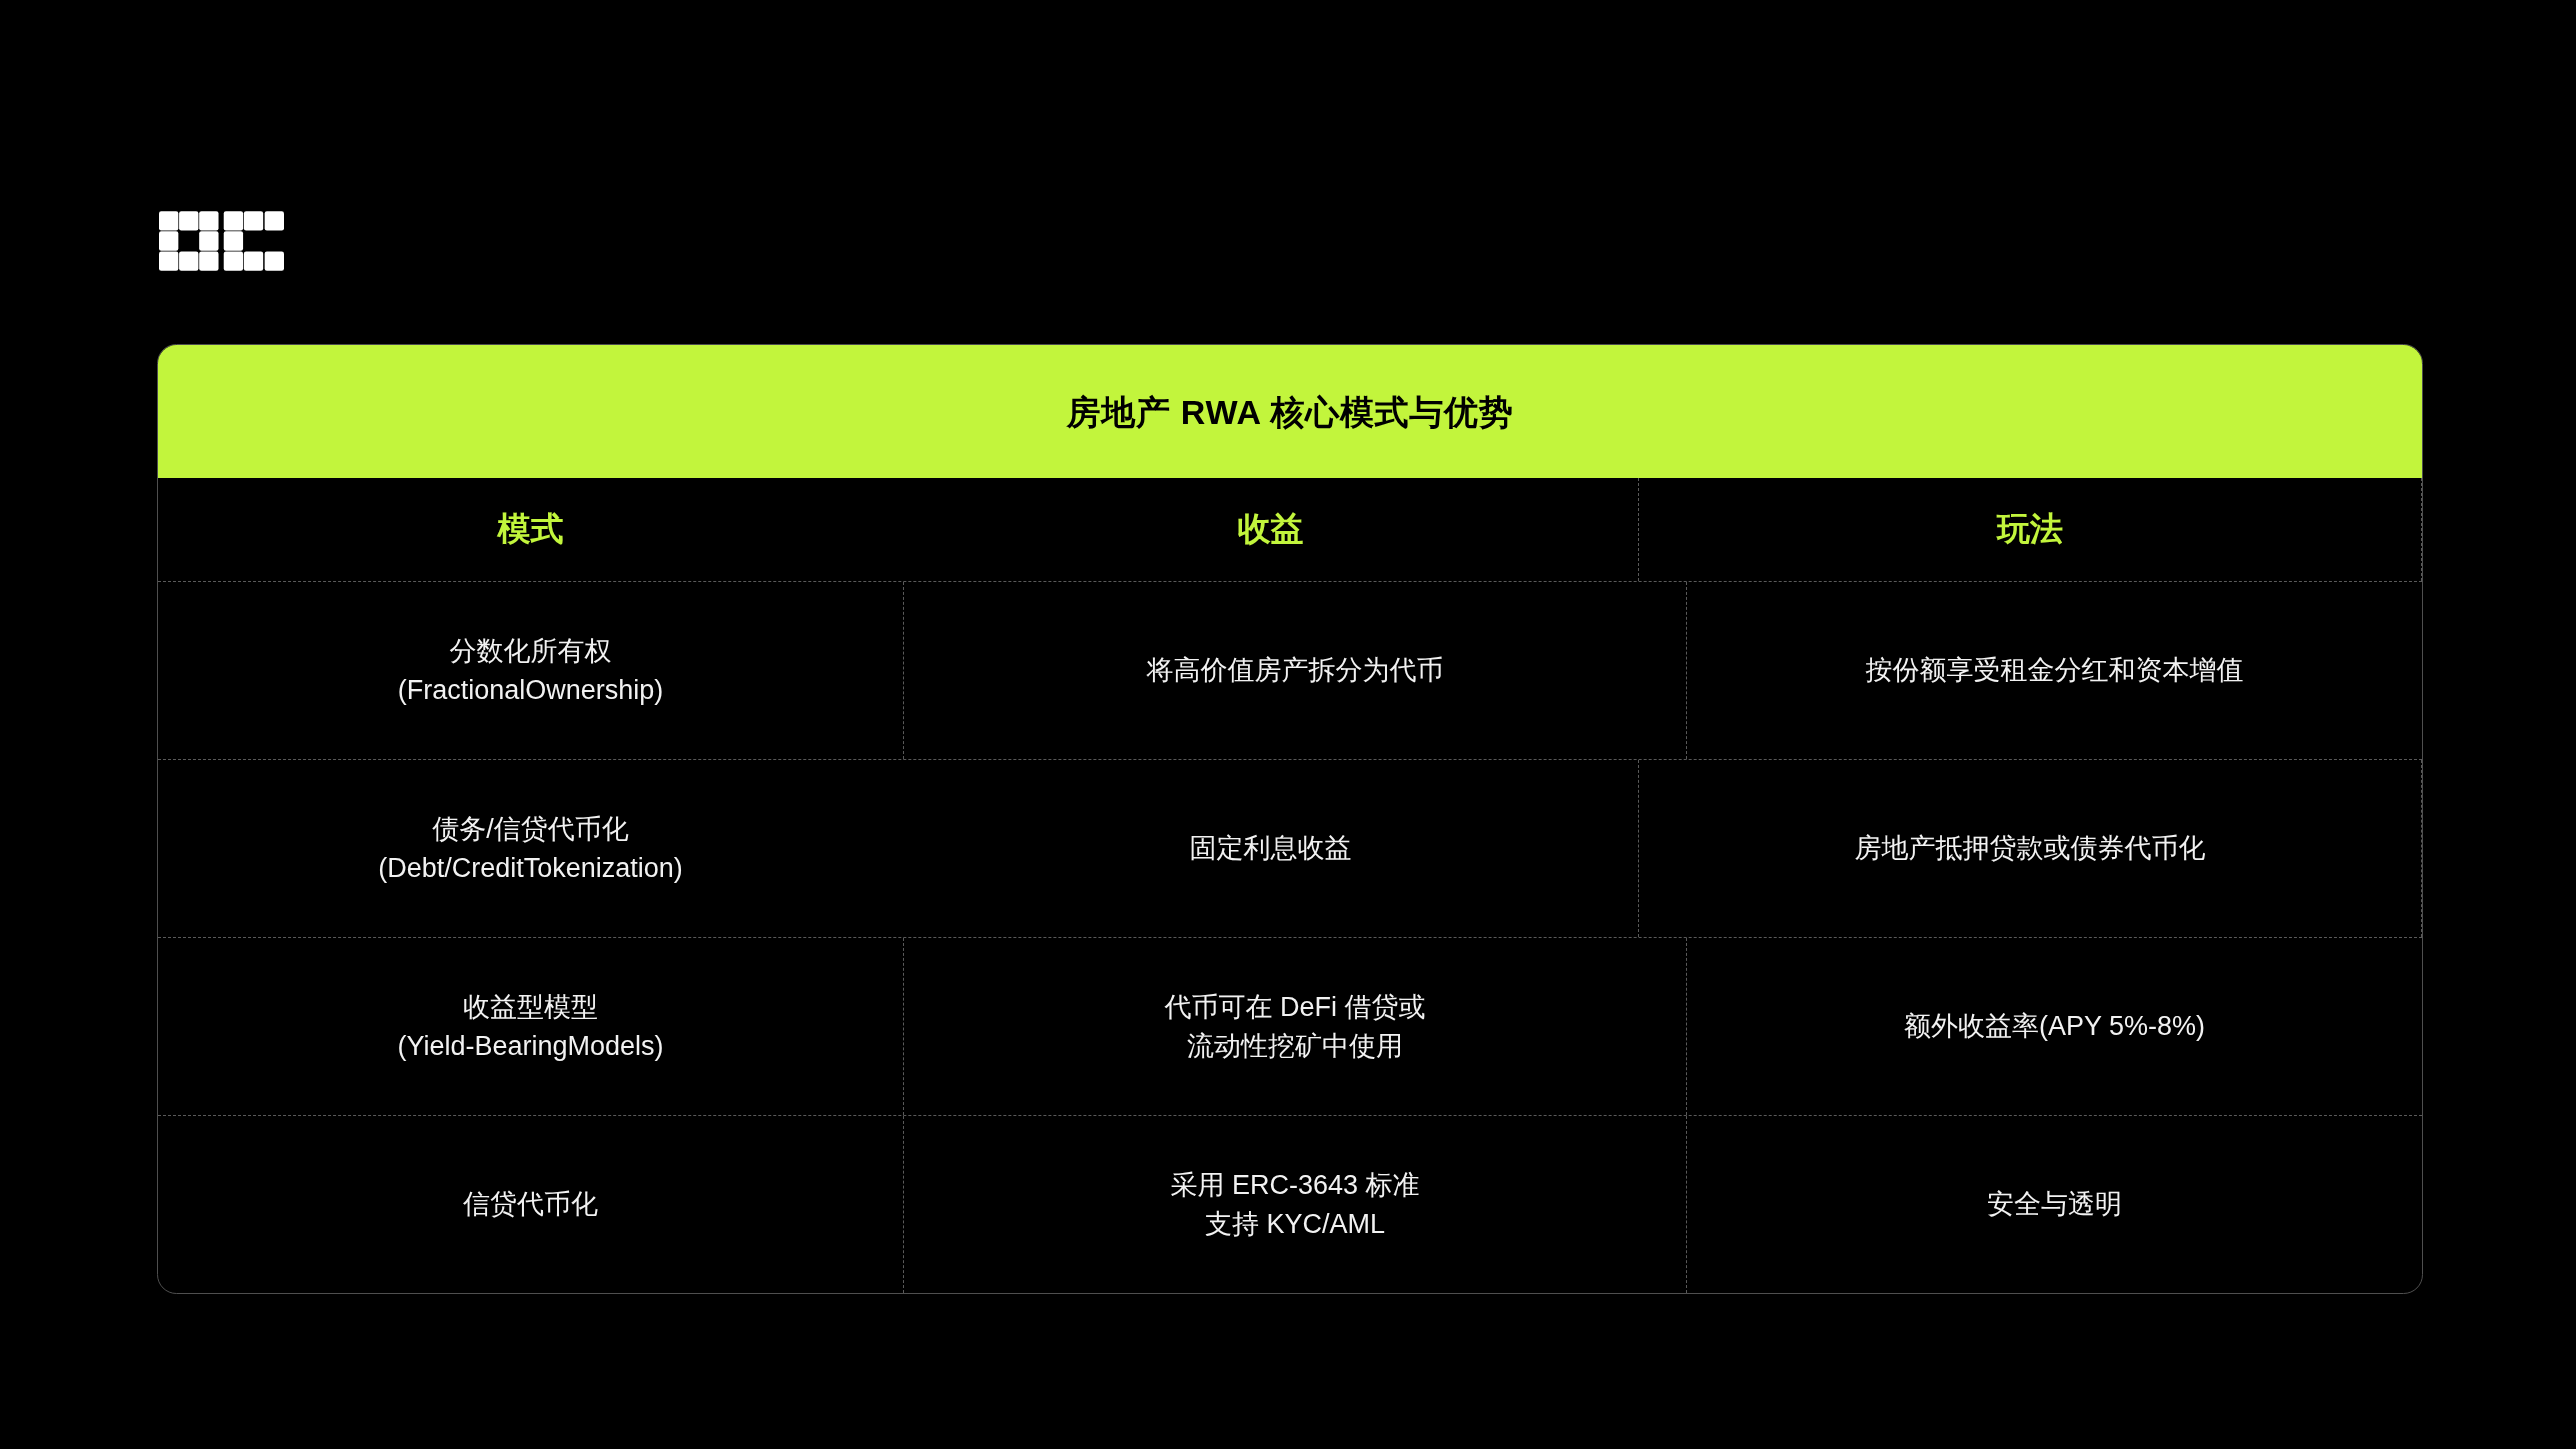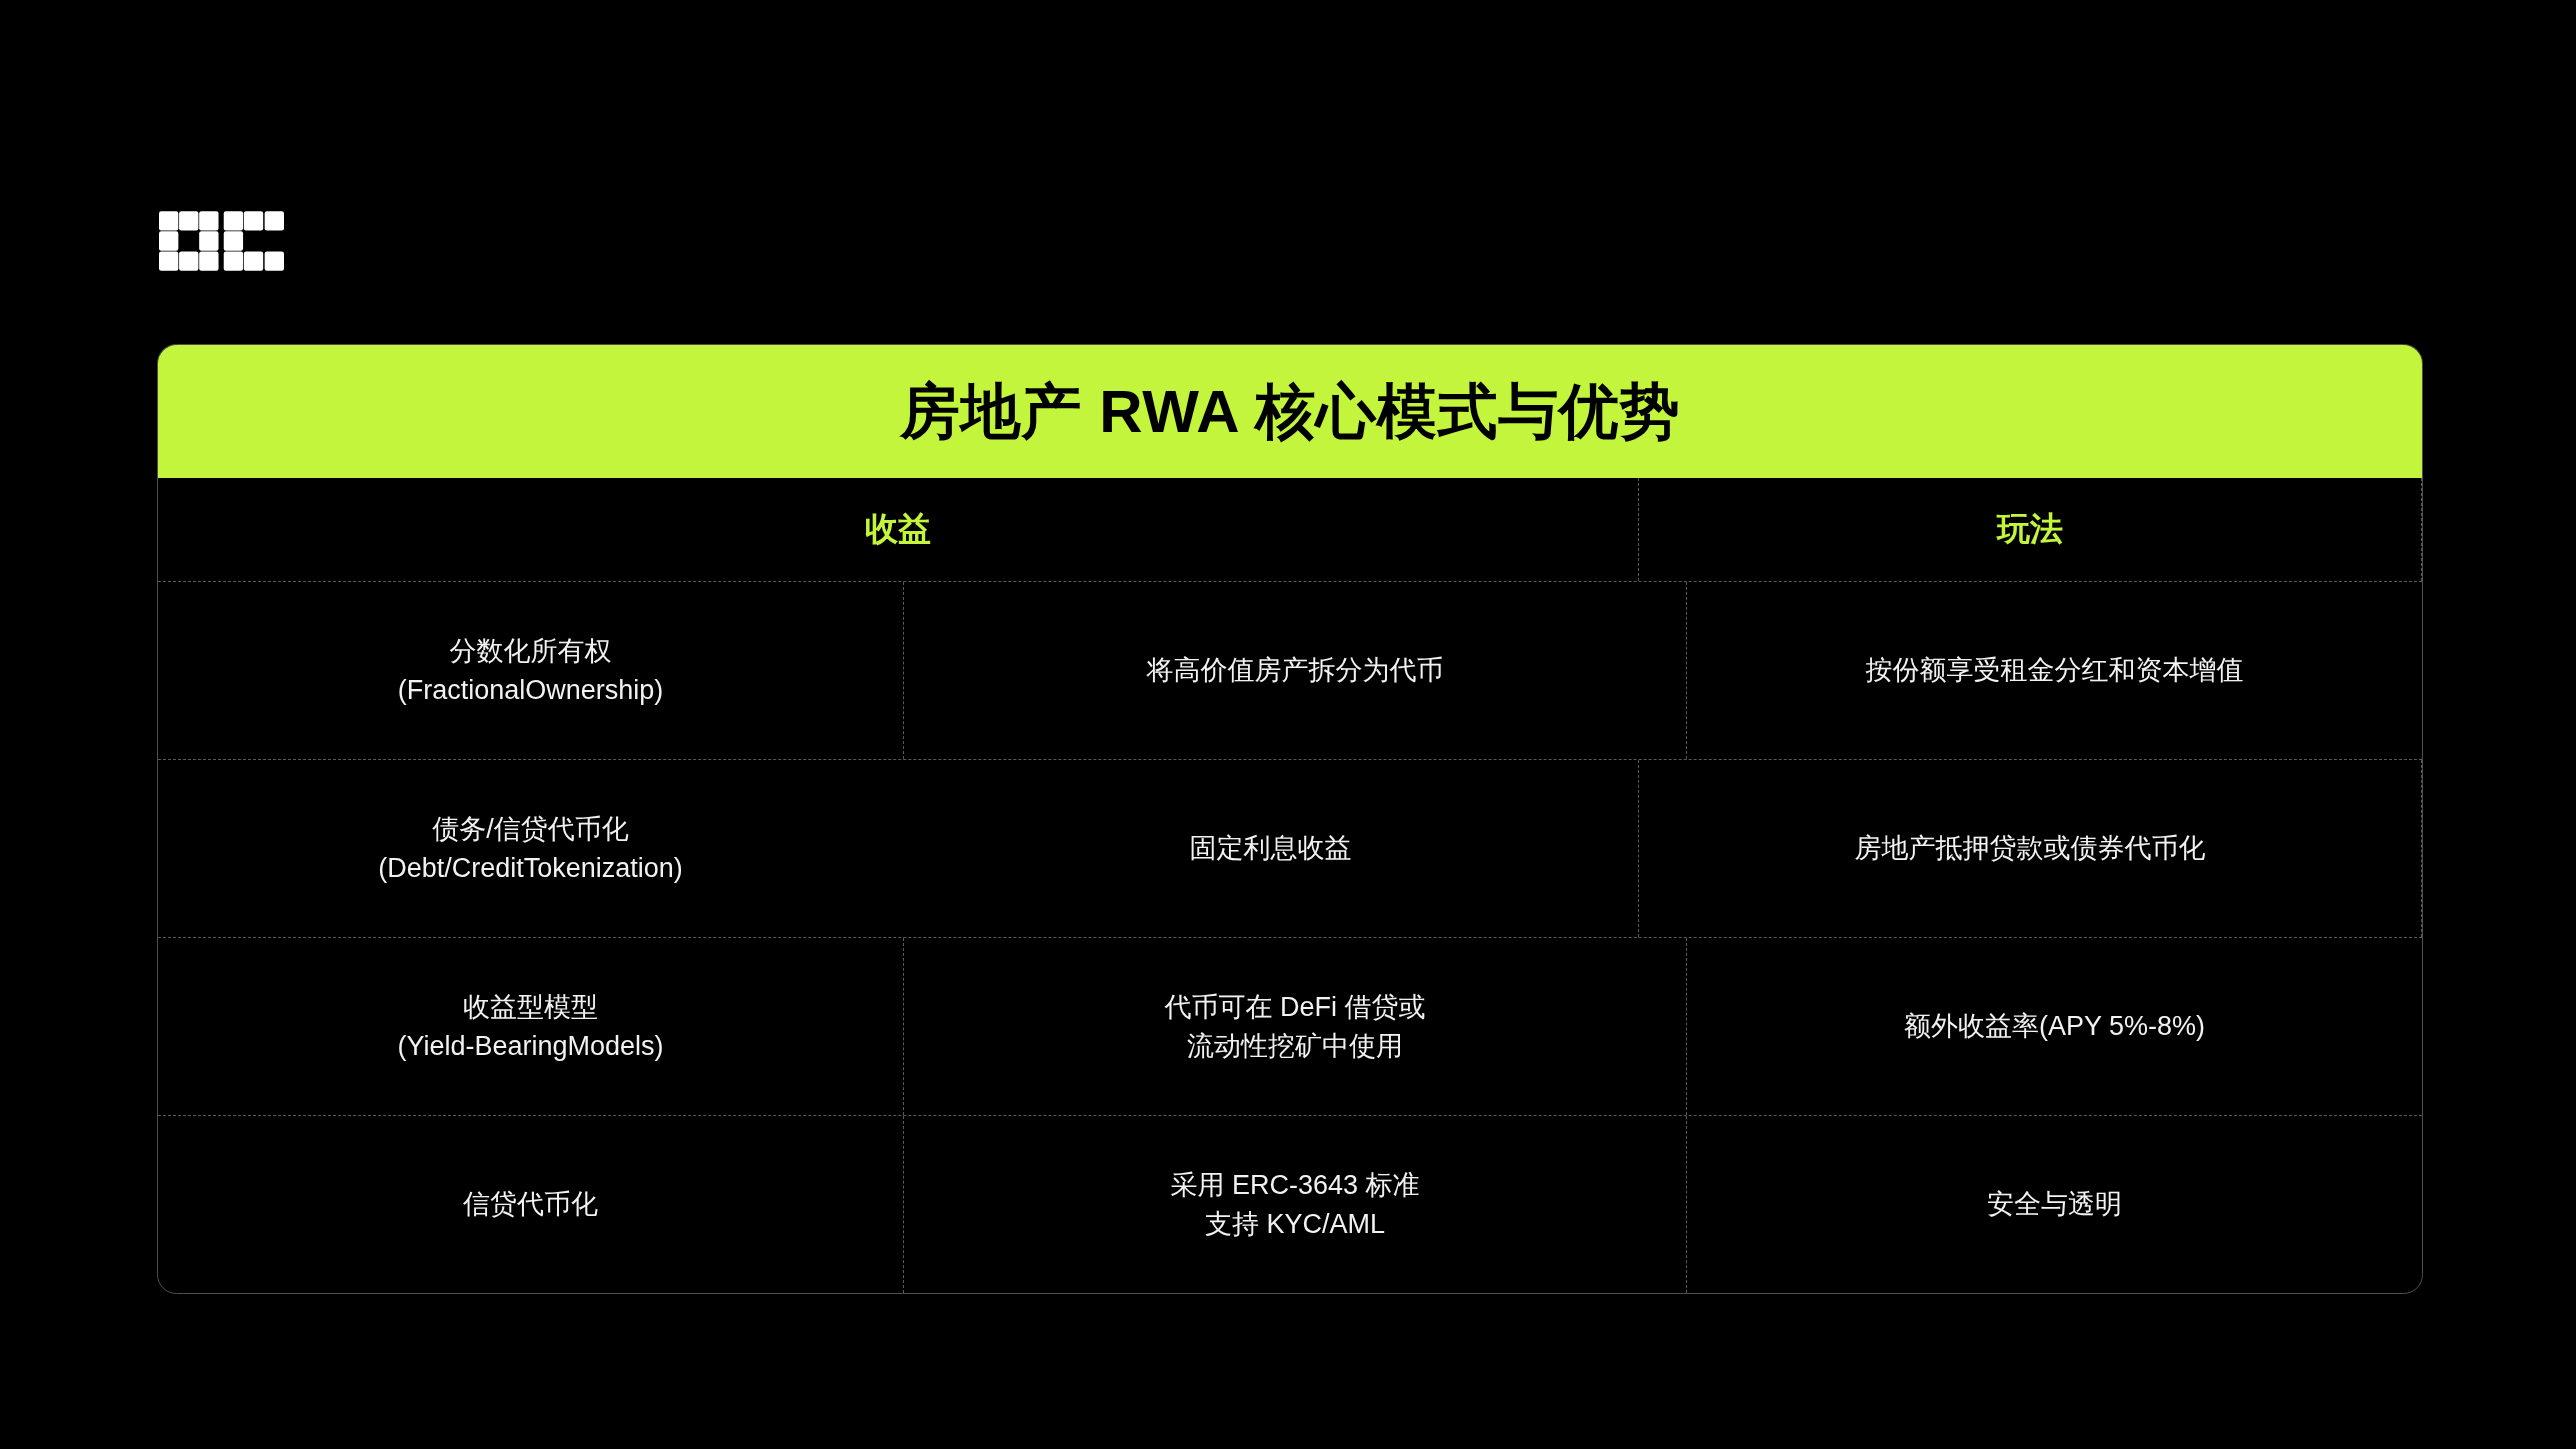--- a/index.html
+++ b/index.html
@@ -52,21 +52,21 @@
   .card-header {
     flex: 0 0 133px;
     background: #c2f53c;
     display: flex;
     align-items: center;
     justify-content: center;
   }
 
   .card-title {
     color: #000000;
-    font-size: 60px;
+    font-size: 34px;
     font-weight: bold;
     letter-spacing: 0.7px;
     line-height: 1;
     white-space: nowrap;
   }
 
   
   .table {
     flex: 1 1 auto;
     display: flex;
@@ -151,20 +151,21 @@
 
   <div class="card">
 
     <div class="card-header">
       <div class="card-title">房地产 RWA 核心模式与优势</div>
     </div>
 
     <div class="table">
 
       <div class="trow head">
+        <div class="cell c1">模式</div>
         <div class="cell c3">收益</div>
         <div class="cell c2">玩法</div>
       </div>
 
       <div class="trow body">
         <div class="cell c1">
             <span class="lines">
           <span>分数化所有权</span>
           <span>(FractionalOwnership)</span>
         </span>

